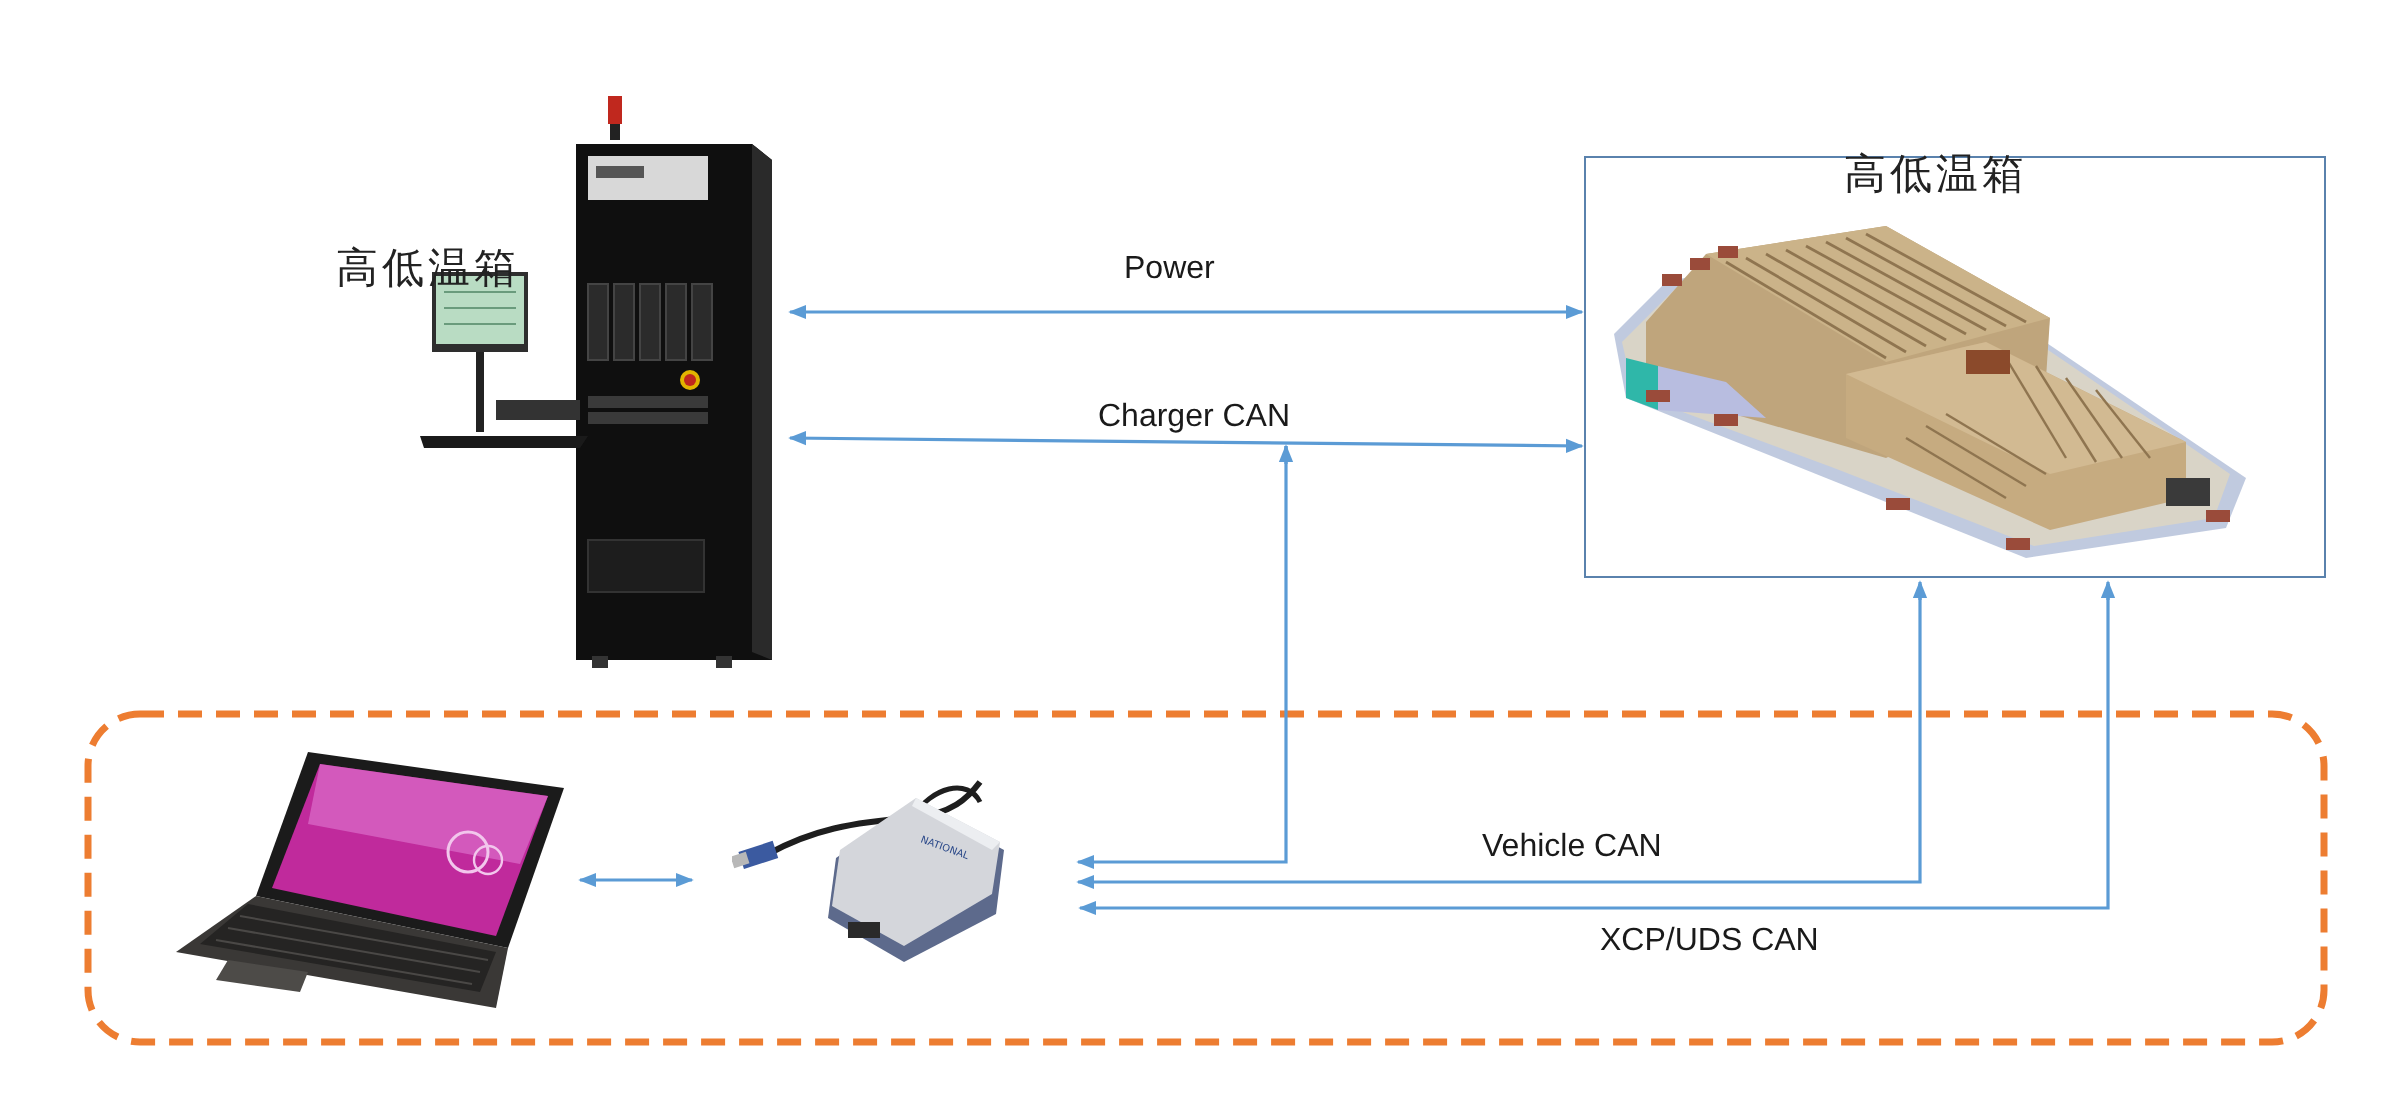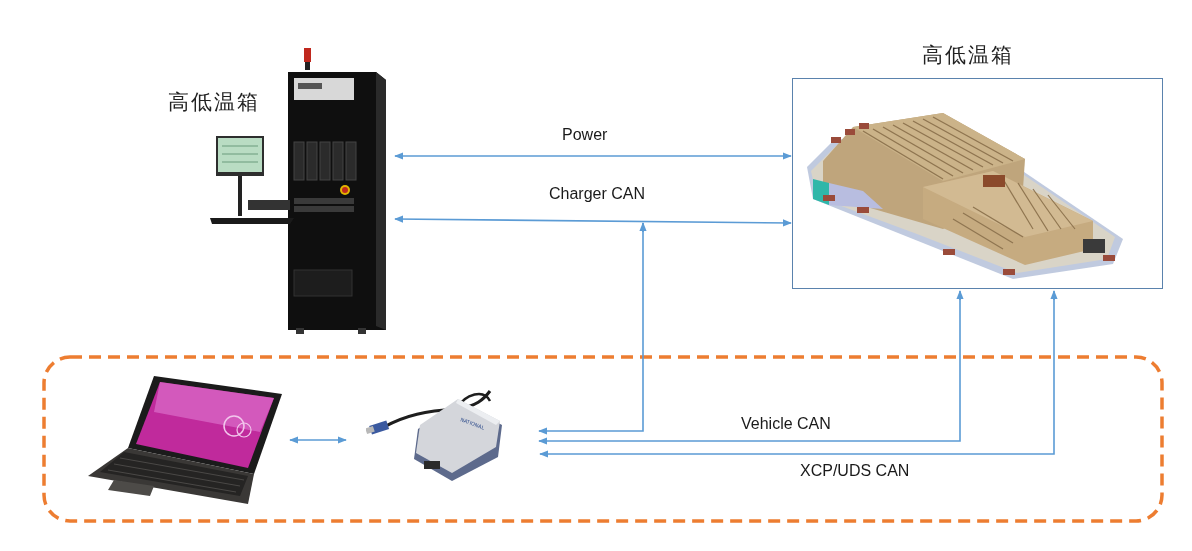--- a/index.html
+++ b/index.html
@@ -1,21 +1,21 @@
 <!DOCTYPE html>
 <html><head>
 <meta charset="utf-8">
 <style>
   html, body { margin:0; padding:0; background:#ffffff; }
   body { width:1192px; height:551px; position:relative; overflow:hidden;
          font-family:"Liberation Sans", "DejaVu Sans", sans-serif; color:#1a1a1a; }
   .abs { position:absolute; }
   .label { position:absolute; font-size:16px; white-space:nowrap; line-height:1; }
   .cn-label { position:absolute; font-size:21px; white-space:nowrap; line-height:1;
-              font-family:"DejaVu Sans", sans-serif; color:#222; letter-spacing:2px; }
+              font-family:"DejaVu Sans", sans-serif; color:#222; letter-spacing:2px;margin-top:32px; }
   svg.layer { position:absolute; left:0; top:0; }
   .chamber-box { position:absolute; left:792px; top:78px; width:371px; height:211px;
                  border:1.5px solid #5a82ad; box-sizing:border-box; background:#fff; }
   .dashed-box { position:absolute; left:42px; top:355px; width:1122px; height:168px; }
 </style>
 </head>
 <body>
 
 <div class="chamber-box">
 
@@ -168,15 +168,15 @@
   <polygon points="52,44 92,16 136,40 132,72 86,96 48,74" fill="#5d6a8c"></polygon>
   <polygon points="54,40 92,14 134,36 130,62 86,88 50,68" fill="#d4d6db"></polygon>
   <polygon points="92,14 134,36 130,40 90,18" fill="#eceef1"></polygon>
   <text x="94" y="36" font-size="5" fill="#2c4a8a" font-family="DejaVu Sans, sans-serif" transform="rotate(20 94 36)">NATIONAL</text>
   <rect x="58" y="76" width="16" height="8" fill="#2a2a2a"></rect>
 </svg>
 
 <div class="cn-label" style="left:168px;top:92px">高低温箱</div>
 <div class="cn-label" style="left:922px;top:45px">高低温箱</div>
 <div class="label" style="left:562px;top:127px">Power</div>
-<div class="label" style="left:549px;top:186px">Charger CAN</div>
+<div class="label" style="left:549px;top:201px">Charger CAN</div>
 <div class="label" style="left:741px;top:416px">Vehicle CAN</div>
 <div class="label" style="left:800px;top:463px">XCP/UDS CAN</div>
 
 </body></html>

